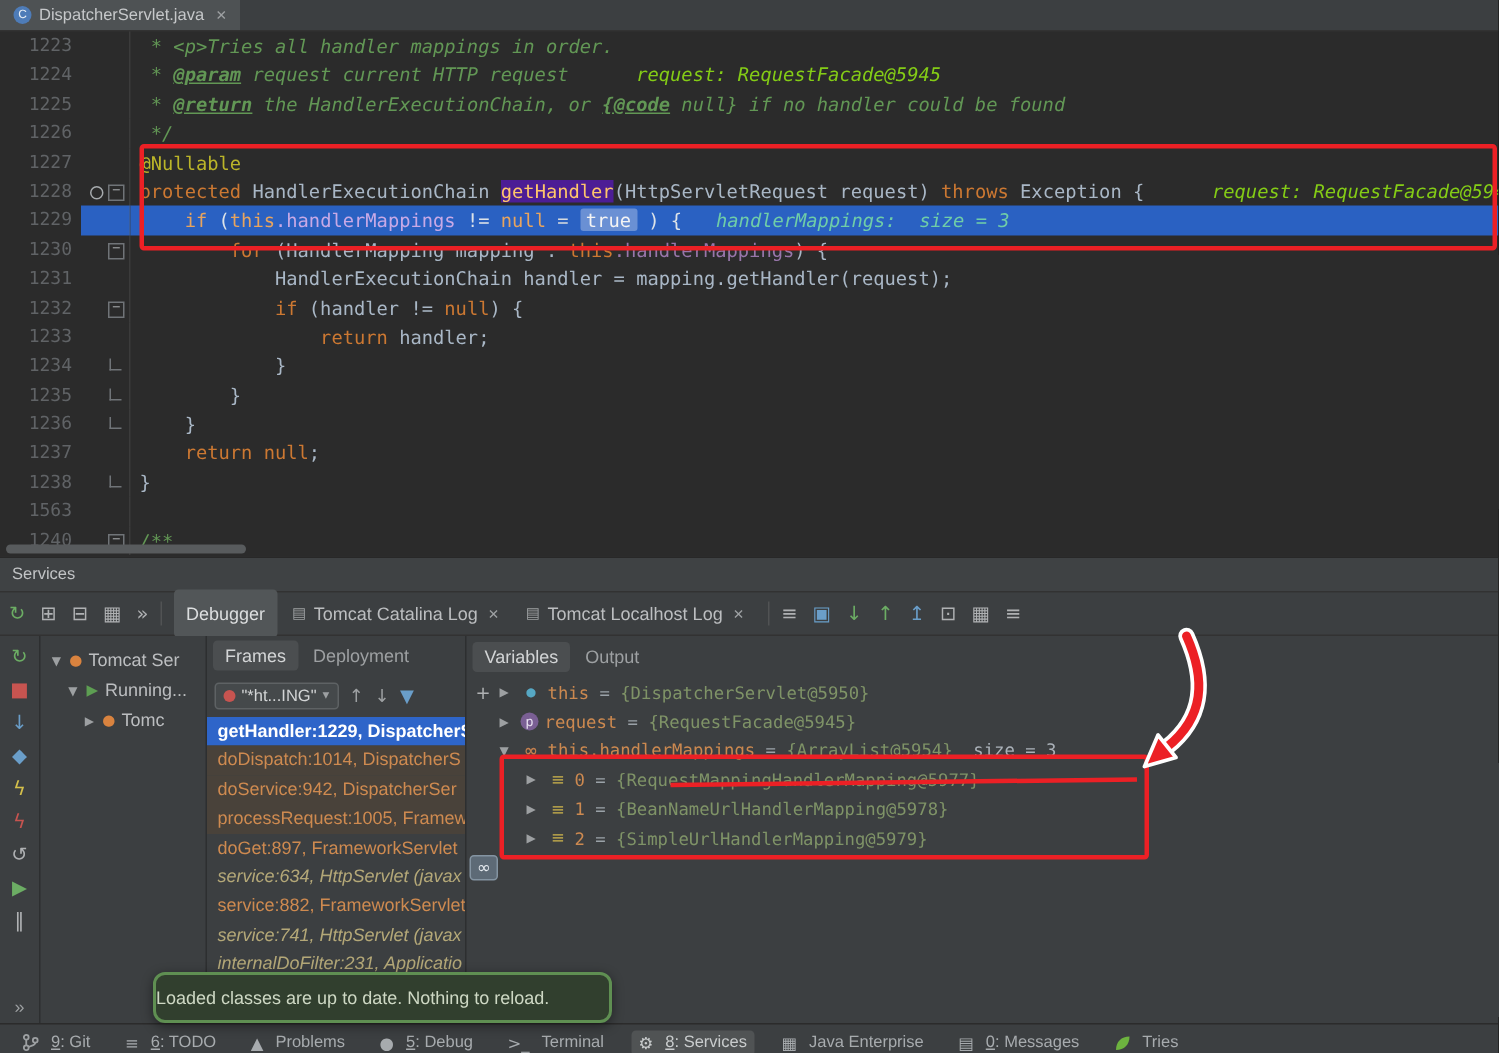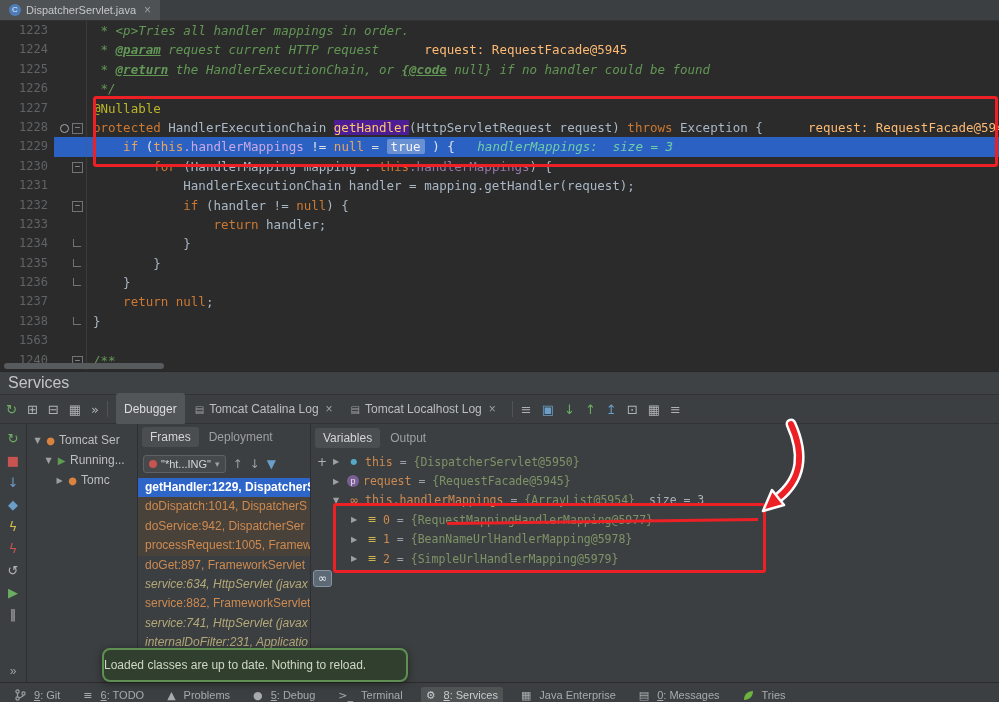--- a/index.html
+++ b/index.html
@@ -20,35 +20,35 @@
   .gico{width:32px;flex:none;position:relative;border-right:1px solid rgba(90,90,90,.35);}
   .code{flex:1;padding-left:6px;white-space:pre;color:#a9b7c6;overflow:hidden;}
   .eline.exec .code,.eline.exec .gico{background:#2a61c2;}
   .tk-c{color:#629755;font-style:italic;}
   .tk-ct{color:#629755;font-style:italic;font-weight:bold;text-decoration:underline;}
   .tk-ann{color:#bbb529;}
   .tk-kw{color:#cc7832;}
   .tk-p{color:#a9b7c6;}
   .tk-fld{color:#9876aa;}
   .tk-msel{color:#ffc66b;background:#4c1d95;}
-  .tk-hint{color:#fdba74;}
+  .tk-hint{color:#84cc16;font-style:italic;}
   .tk-hintb{color:#6fcda8;font-style:italic;}
   .tk-eval{color:#d5dade;}
   .tk-pill{background:rgba(255,255,255,.30);color:#f4f4f4;border-radius:2px;padding:0 4px;}
   .exec .tk-p{color:#dde3e8;} .exec .tk-kw{color:#e8a45e;} .exec .tk-fld{color:#c8a9e6;}
   .gm{position:absolute;}
   .fold-open{right:3px;top:5px;width:9px;height:9px;border:1px solid #707478;color:#9da0a2;
              font-size:9px;line-height:7px;text-align:center;background:rgba(43,43,43,.55);}
   .fold-close{right:5px;top:5px;width:7px;height:7px;border-left:1px solid #707478;border-bottom:1px solid #707478;}
   .gut-circle{position:absolute;left:6px;top:6px;width:7px;height:7px;border:1.4px solid #a7abae;border-radius:50%;}
   .hscroll{position:absolute;left:4px;bottom:2px;width:160px;height:6px;border-radius:3px;background:#585b5d;}
 
   
   .svc-header{height:22px;line-height:22px;background:#3f4244;border-top:1px solid #282828;border-bottom:1px solid #323232;
-              padding-left:8px;font-size:16px;color:#c2c4c6;}
+              padding-left:8px;font-size:11px;color:#c2c4c6;}
   .svc-toolbar{height:28px;background:#3c3f41;border-bottom:1px solid #323232;display:flex;align-items:center;gap:8px;padding:0 6px;}
   .tgroup{display:flex;align-items:center;gap:10px;}
   .tabsgrp{gap:2px;}
   .ticon{font-family:"DejaVu Sans",sans-serif;font-size:13px;color:#afb1b3;cursor:default;}
   .vsep{width:1px;height:16px;background:#515354;}
   .stab{display:flex;align-items:center;gap:5px;padding:9px 8px;font-size:12px;color:#bcbec0;border-radius:3px;}
   .stab.active{background:#525658;color:#dcdedf;}
   .tabico{font-family:"DejaVu Sans",sans-serif;font-size:10px;color:#9da0a2;}
   .tclose{color:#9da0a2;font-size:12px;margin-left:2px;}
 

